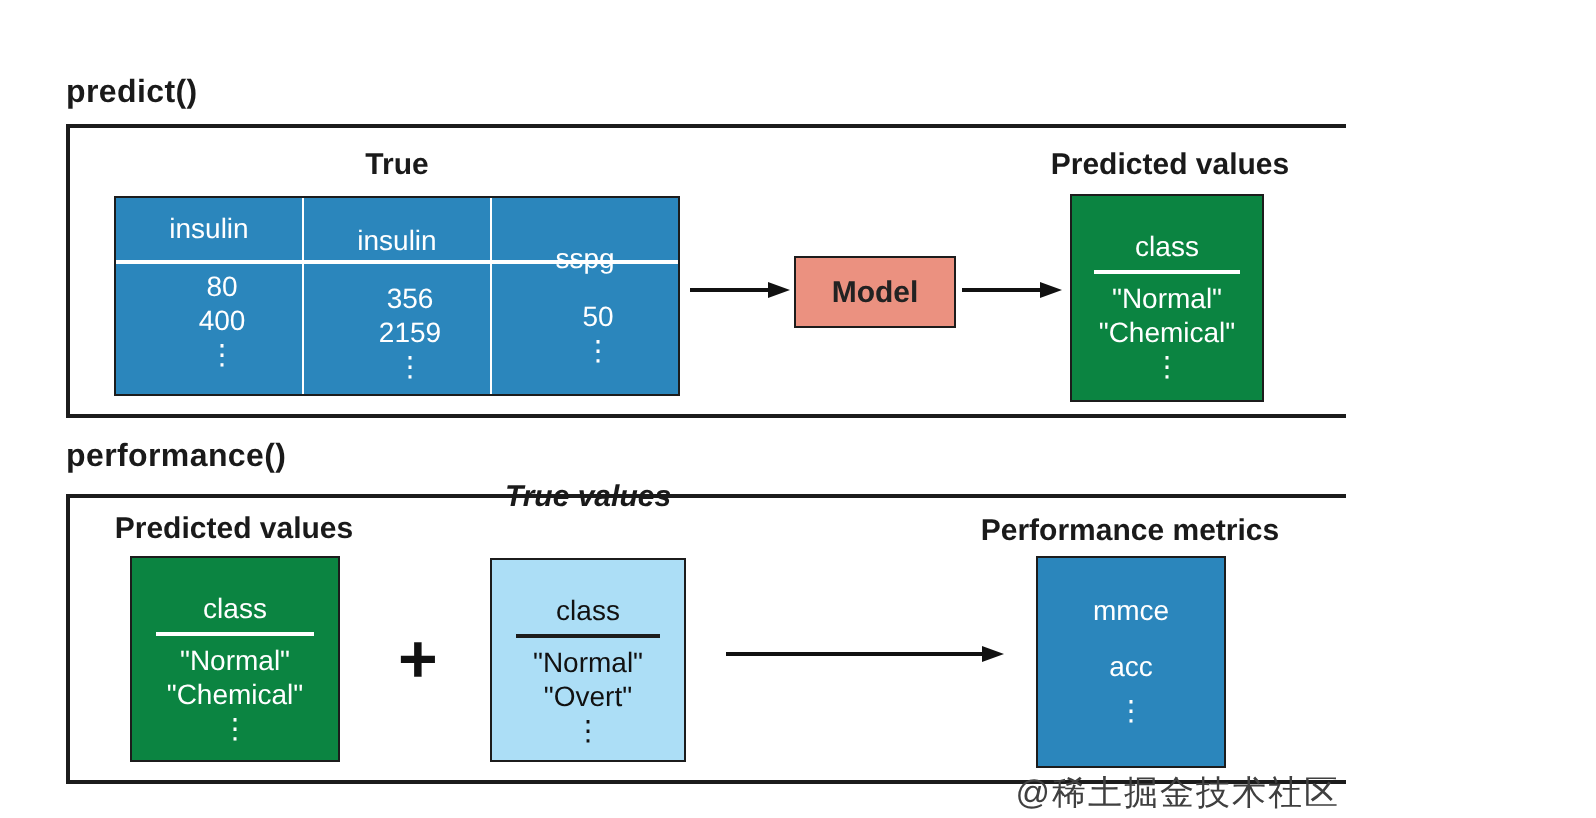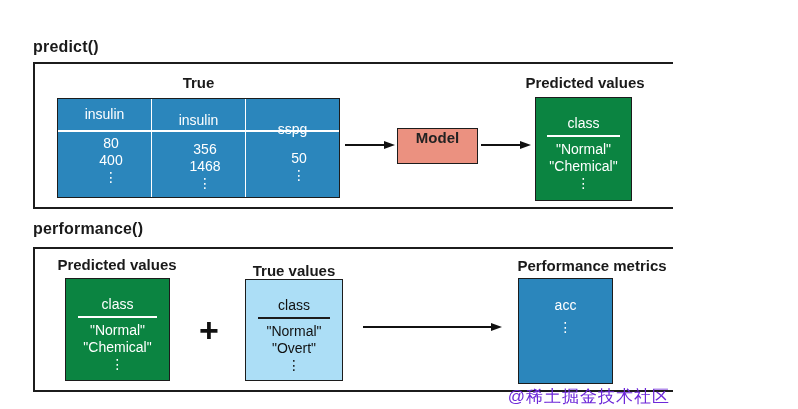--- a/index.html
+++ b/index.html
@@ -25,23 +25,23 @@
   .one-col .rule{height:1.5px;width:76%;margin:3px auto 4px auto;}
   .one-col .rule.light{background:#ffffff;}
   .one-col .rule.dark{background:#1c1c1c;}
   .one-col .vals{line-height:17px;}
   .dots{font-size:14px;line-height:16px;}
   
   .arrow{position:absolute;height:10px;display:flex;align-items:center;}
   .arrow .shaft{flex:1;height:2px;background:#111;}
   .arrow .head{width:0;height:0;border-left:11px solid #111;border-top:4.5px solid transparent;border-bottom:4.5px solid transparent;}
   .model-box{position:absolute;border:1.5px solid #1c1c1c;box-sizing:border-box;
-    display:flex;align-items:flex-start;justify-content:center;font-size:15px;font-weight:bold;color:#222;}
+    display:flex;align-items:center;justify-content:center;font-size:15px;font-weight:bold;color:#222;}
   .plus{position:absolute;font-size:34px;font-weight:bold;color:#111;line-height:34px;}
-  .watermark{position:absolute;right:3px;top:385px;font-size:17px;color:#6d28d9;letter-spacing:1px;z-index:5;}
+  .watermark{position:absolute;right:3px;top:385px;font-size:17px;color:#404040;letter-spacing:1px;z-index:5;}
 </style>
 </head>
 <body>
 
 <div class="canvas">
 
   <div class="fn-label" style="top:38px;">predict()</div>
 
   <div class="outer-box" style="left:33px;top:62px;width:640px;height:143px;"></div>
 
@@ -54,21 +54,21 @@
       <div class="grid-vals">
         <div>80</div>
         <div>400</div>
         <div class="dots">⋮</div>
       </div>
     </div>
     <div class="grid-col">
       <div class="grid-head">insulin</div>
       <div class="grid-vals">
         <div>356</div>
-        <div>1468</div>
+        <div>2159</div>
         <div class="dots">⋮</div>
       </div>
     </div>
     <div class="grid-col">
       <div class="grid-head">sspg</div>
       <div class="grid-vals">
         <div>50</div>
         <div class="dots">⋮</div>
       </div>
     </div>
@@ -111,40 +111,41 @@
     <div class="rule light"></div>
     <div class="vals">
       <div>"Normal"</div>
       <div>"Chemical"</div>
       <div class="dots">⋮</div>
     </div>
   </div>
 
   <div class="plus" style="left:199px;top:313px;">+</div>
 
-  <div class="tbl-title" style="left:244px;top:262px;width:100px;">True values</div>
+  <div class="tbl-title" style="left:244px;top:240px;width:100px;font-style:italic;">True values</div>
 
   <div class="tbl one-col dark-text" style="left: 245px; top: 279px; width: 98px; height: 102px; background: rgb(172, 222, 246);">
     <div class="head">class</div>
     <div class="rule dark"></div>
     <div class="vals">
       <div>"Normal"</div>
       <div>"Overt"</div>
       <div class="dots">⋮</div>
     </div>
   </div>
 
   <div class="arrow" style="left:363px;top:322px;width:139px;">
     <div class="shaft"></div>
     <div class="head"></div>
   </div>
 
-  <div class="tbl-title" style="left:492px;top:257px;width:200px;">Performance metrics</div>
+  <div class="tbl-title" style="left:465px;top:257px;width:200px;">Performance metrics</div>
 
   <div class="tbl one-col white-text" style="left: 518px; top: 278px; width: 95px; height: 106px; background: rgb(43, 134, 188);">
     <div class="vals" style="padding-top:12px;line-height:28px;">
+      <div>mmce</div>
       <div>acc</div>
       <div class="dots">⋮</div>
     </div>
   </div>
 
   <div class="watermark">@稀土掘金技术社区</div>
 </div>
 
 </body></html>

